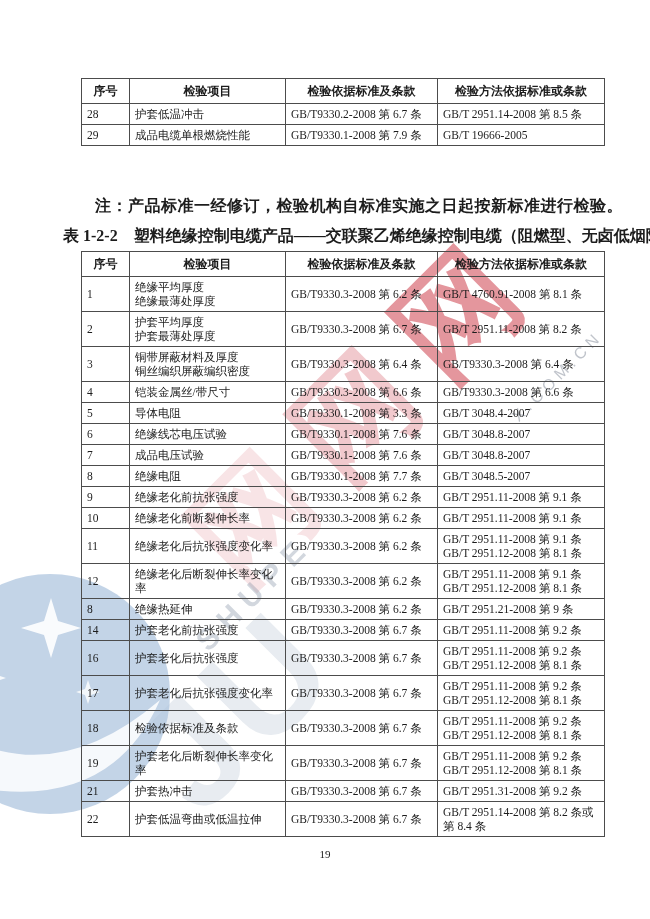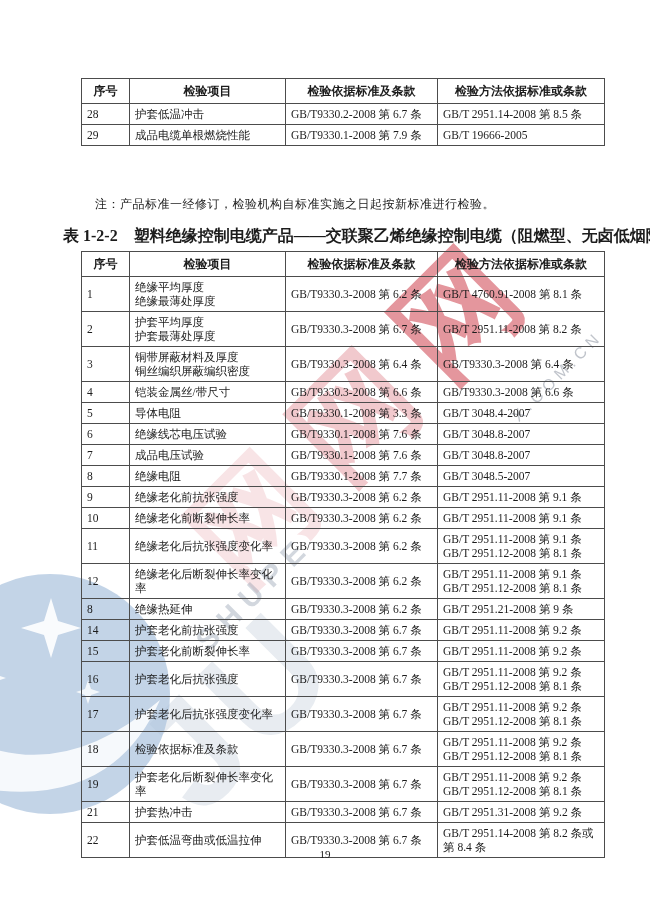--- a/index.html
+++ b/index.html
@@ -66,21 +66,21 @@
     font-size:12px; font-weight:bold; text-align:center;
     height:25px; padding:4px 2px;
   }
   td.c-no { }
   col.w-no { width:48px; } col.w-item { width:156px; }
   col.w-basis { width:152px; } col.w-method { width:167px; }
   #table1 { top:78px; }
   #table2 { top:251px; }
   .note {
     position:absolute; left:95px; top:196px;
-    font-size:12px; letter-spacing:0.5px;
+    font-size:16px; letter-spacing:0.5px;font-weight:bold;
   }
   .tbl-title {
     position:absolute; left:63px; top:226px; width:523px;
     text-align:center; font-weight:bold; font-size:16px;
     white-space:nowrap;
   }
   .page-no {
     position:absolute; left:0; top:848px; width:650px;
     text-align:center; font-size:11px;
   }
@@ -235,26 +235,20 @@
             <td>GB/T9330.3-2008 第 6.2 条</td>
             <td>GB/T 2951.21-2008 第 9 条</td>
           </tr>
           <tr>
             <td class="c-no">14</td>
             <td>护套老化前抗张强度</td>
             <td>GB/T9330.3-2008 第 6.7 条</td>
             <td>GB/T 2951.11-2008 第 9.2 条</td>
           </tr>
           <tr>
-            <td class="c-no">15</td>
-            <td>护套老化前断裂伸长率</td>
-            <td>GB/T9330.3-2008 第 6.7 条</td>
-            <td>GB/T 2951.11-2008 第 9.2 条</td>
-          </tr>
-          <tr>
             <td class="c-no">16</td>
             <td>护套老化后抗张强度</td>
             <td>GB/T9330.3-2008 第 6.7 条</td>
             <td>GB/T 2951.11-2008 第 9.2 条<br>GB/T 2951.12-2008 第 8.1 条</td>
           </tr>
           <tr>
             <td class="c-no">17</td>
             <td>护套老化后抗张强度变化率</td>
             <td>GB/T9330.3-2008 第 6.7 条</td>
             <td>GB/T 2951.11-2008 第 9.2 条<br>GB/T 2951.12-2008 第 8.1 条</td>

